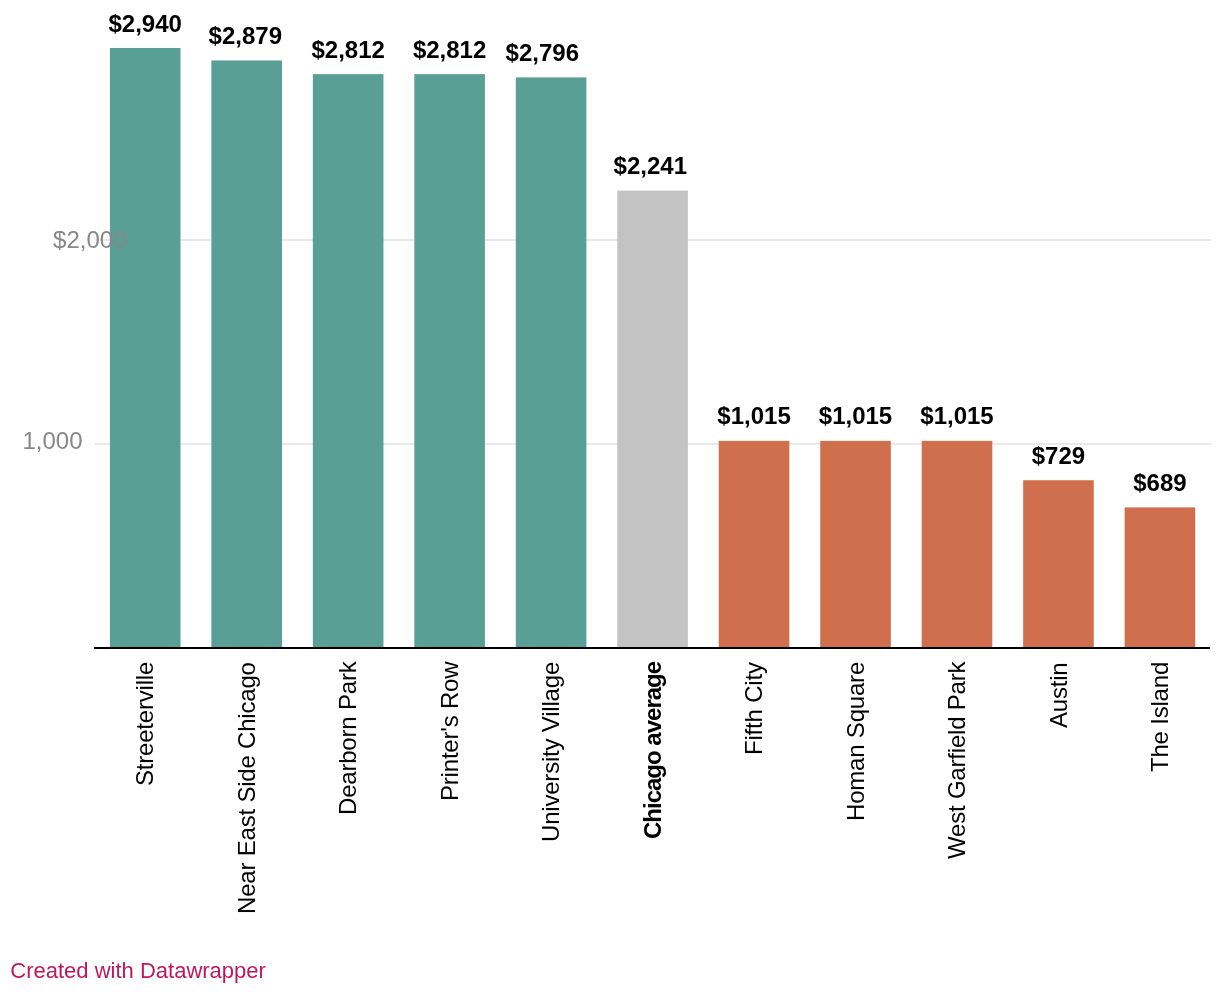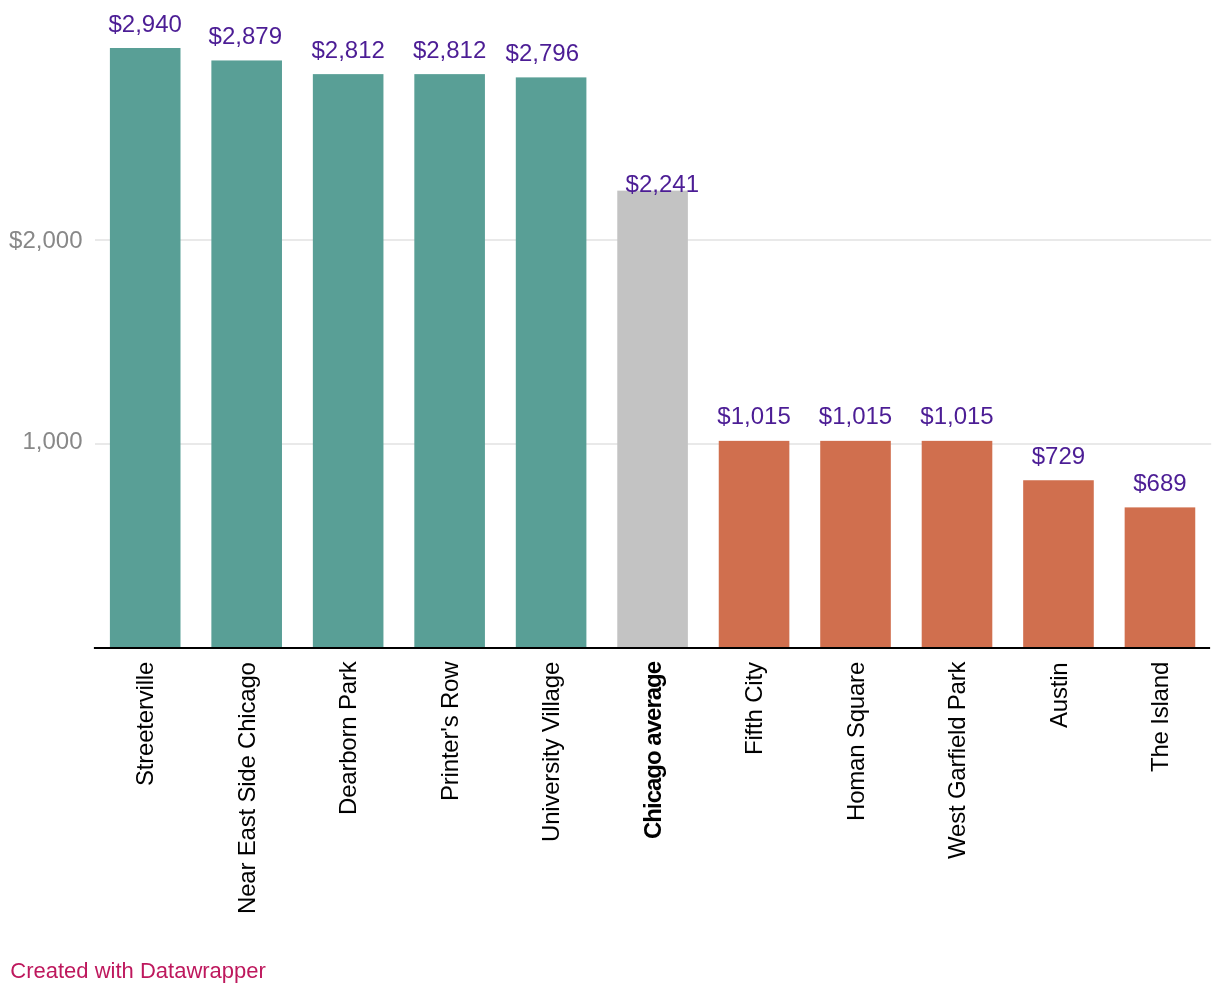--- a/index.html
+++ b/index.html
@@ -18,23 +18,24 @@
   .ytick{
     position:absolute;left:0;width:82.5px;
     color:#888888;font-size:24px;line-height:32px;
     text-align:right;white-space:nowrap;
     transform:translateZ(0);
   }
 
 
 
   .vlabel{
-    position:absolute;color:#4c1d95;font-size:24px;line-height:28px;
+    position:absolute;color:#000000;font-size:24px;line-height:28px;
     text-align:center;white-space:nowrap;
     transform:translateZ(0);
+    font-weight:bold;
   }
 
   .xlabel{
     position:absolute;color:#000000;font-size:24px;line-height:28px;
     letter-spacing:-0.2px;white-space:nowrap;
     transform-origin:0 0;
     transform:rotate(-90deg) translateZ(0);
   }
   .xlabel.is-highlight{font-weight:700;letter-spacing:-1.0px;}
 
@@ -64,28 +65,28 @@
       <rect class="bar" x="718.7499999999999" y="440.8588" width="70.6" height="207.1412" fill="#d06f4e"></rect>
       <rect class="bar" x="820.2249999999999" y="440.8588" width="70.6" height="207.1412" fill="#d06f4e"></rect>
       <rect class="bar" x="921.6999999999999" y="440.8588" width="70.6" height="207.1412" fill="#d06f4e"></rect>
       <rect class="bar" x="1023.175" y="480.24624" width="70.6" height="167.75376" fill="#d06f4e"></rect>
       <rect class="bar" x="1124.65" y="507.38888" width="70.6" height="140.61112" fill="#d06f4e"></rect>
 
       <rect class="baseline" x="93.9" y="647" width="1116.1999999999998" height="2" fill="#000000"></rect>
     </svg>
 
     <div class="ytick" style="top: 425px; text-align: right;">1,000</div>
-    <div class="ytick" style="top: 223.84px;">$2,000</div>
+    <div class="ytick" style="top: 223.84px; padding-left: 44px;">$2,000</div>
 
     <div class="vlabel" style="left: 69.9px; width: 150.6px; top: 9.5048px;">$2,940</div>
     <div class="vlabel" style="left: 170px; width: 150.6px; top: 21.9537px;">$2,879</div>
     <div class="vlabel" style="left: 272.85px; width: 150.6px; top: 35.627px;">$2,812</div>
     <div class="vlabel" style="left: 374.325px; width: 150.6px; top: 35.627px;">$2,812</div>
     <div class="vlabel" style="left: 467px; width: 150.6px; top: 38.8923px;">$2,796</div>
-    <div class="vlabel" style="left: 587px; width: 150.6px; top: 152.157px; margin-top: 18px;">$2,241</div>
+    <div class="vlabel" style="left: 575px; width: 150.6px; top: 152.157px;">$2,241</div>
     <div class="vlabel" style="left: 678.75px; width: 150.6px; top: 402.359px;">$1,015</div>
     <div class="vlabel" style="left: 780.225px; width: 150.6px; top: 402.359px;">$1,015</div>
     <div class="vlabel" style="left: 881.7px; width: 150.6px; top: 402.359px;">$1,015</div>
     <div class="vlabel" style="left: 983.175px; width: 150.6px; top: 441.746px;">$729</div>
     <div class="vlabel" style="left: 1084.65px; width: 150.6px; top: 468.889px;">$689</div>
 
     <div class="xlabel" style="top: 786px; left: 131.3px;">Streeterville</div>
     <div class="xlabel" style="top: 914px; left: 232.775px;">Near East Side Chicago</div>
     <div class="xlabel" style="top: 815px; left: 334.25px;">Dearborn Park</div>
     <div class="xlabel" style="top: 801px; left: 435.725px;">Printer's Row</div>

